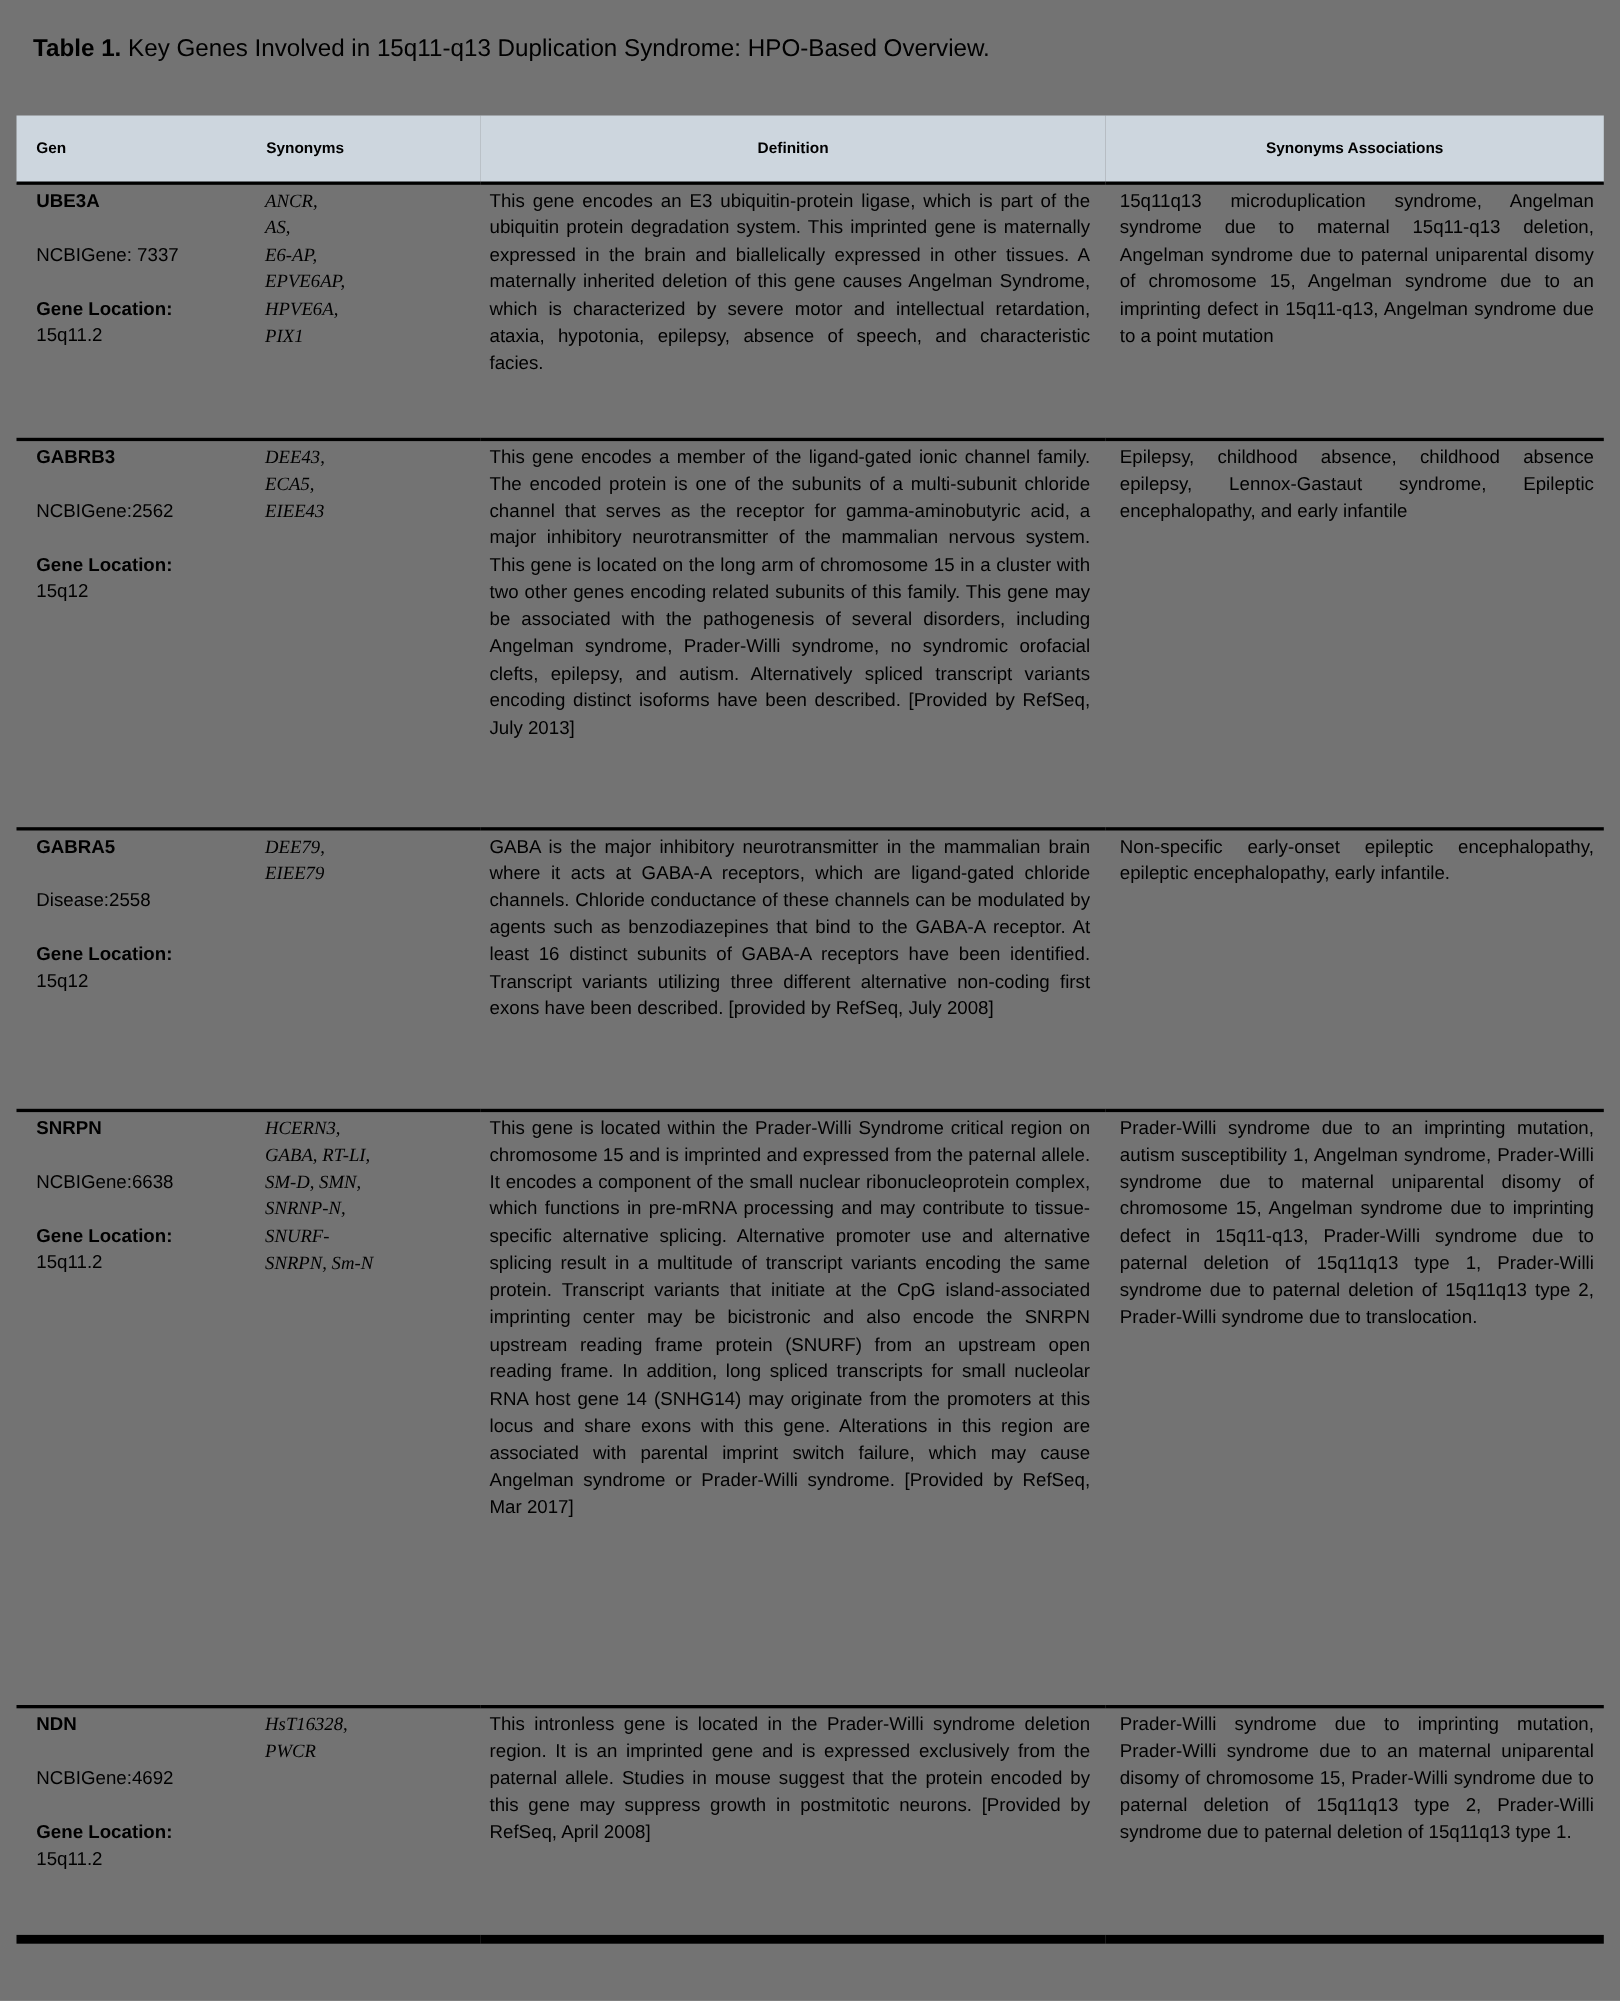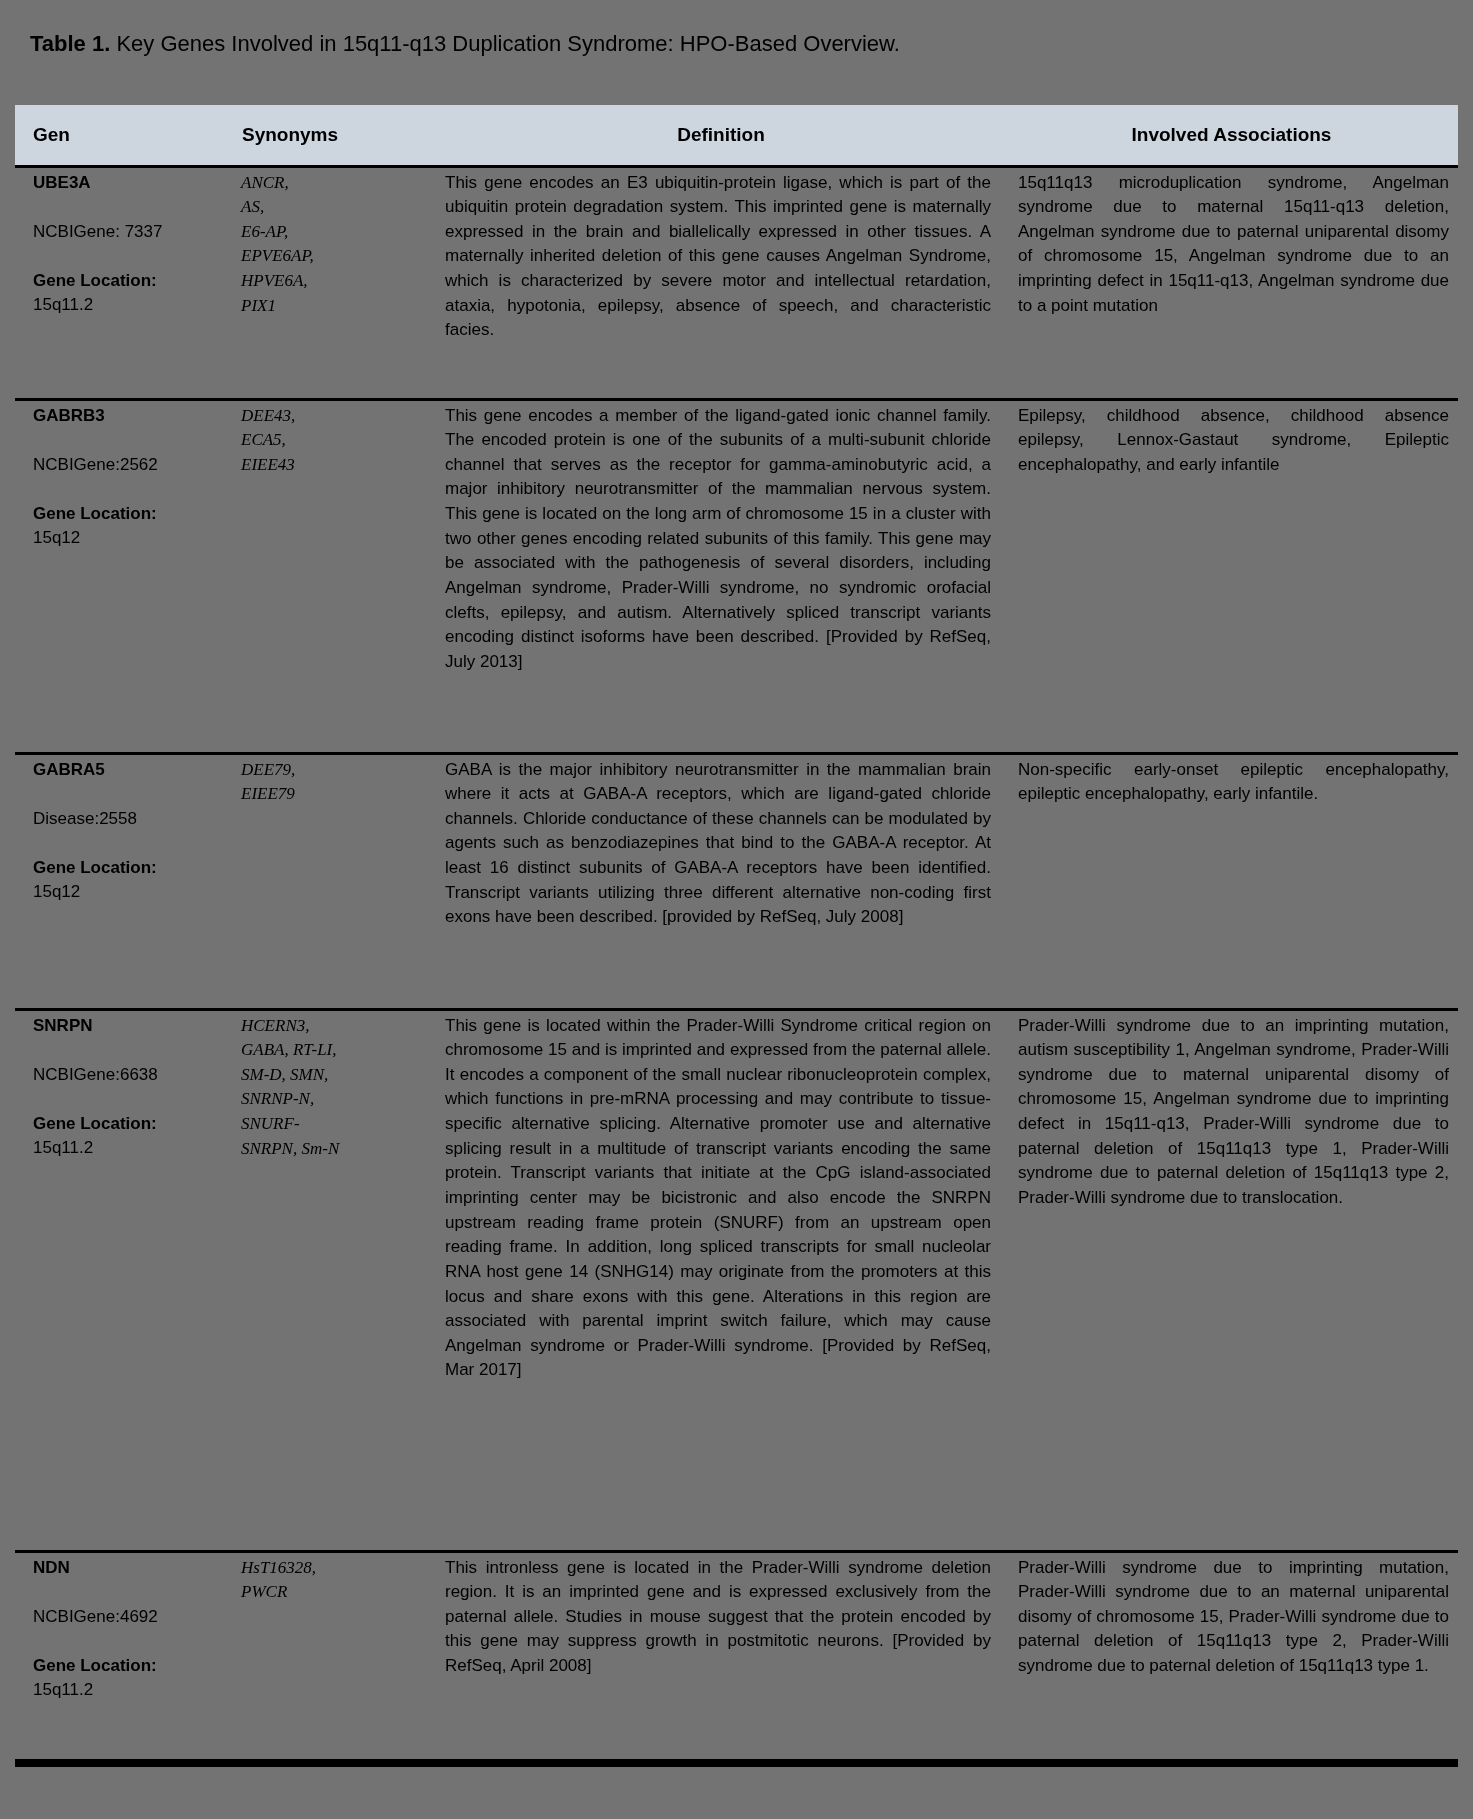--- a/index.html
+++ b/index.html
@@ -33,21 +33,21 @@
     border-bottom: 8px solid #000;
   }
   col.c-gen { width: 225px; }
   col.c-syn { width: 197px; }
   col.c-def { width: 568px; }
   col.c-dis { width: 453px; }
 
   thead th {
     background: #cdd6de;
     height: 60px;
-    font-size: 19px;
+    font-size: 14px;
     font-weight: bold;
     vertical-align: middle;
     padding: 0;
   }
   th.h-gen { text-align: left; padding-left: 18px; }
   th.h-syn { text-align: left; padding-left: 2px; }
   th.h-def { text-align: center; }
   th.h-dis { text-align: center; }
 
   thead tr { border-bottom: 3px solid #000; }
@@ -87,21 +87,21 @@
       <col class="c-gen">
         <col class="c-syn">
         <col class="c-def">
         <col class="c-dis">
     </colgroup>
     <thead>
       <tr>
         <th class="h-gen">Gen</th>
         <th class="h-syn">Synonyms</th>
         <th class="h-def">Definition</th>
-        <th class="h-dis">Involved Associations</th>
+        <th class="h-dis">Synonyms Associations</th>
       </tr>
     </thead>
     <tbody>
 
       <tr class="r1">
         <td class="gen-cell">
           <div class="gene-name">UBE3A</div>
           <div class="gap"></div>
           <div>NCBIGene: 7337</div>
           <div class="gap"></div>

